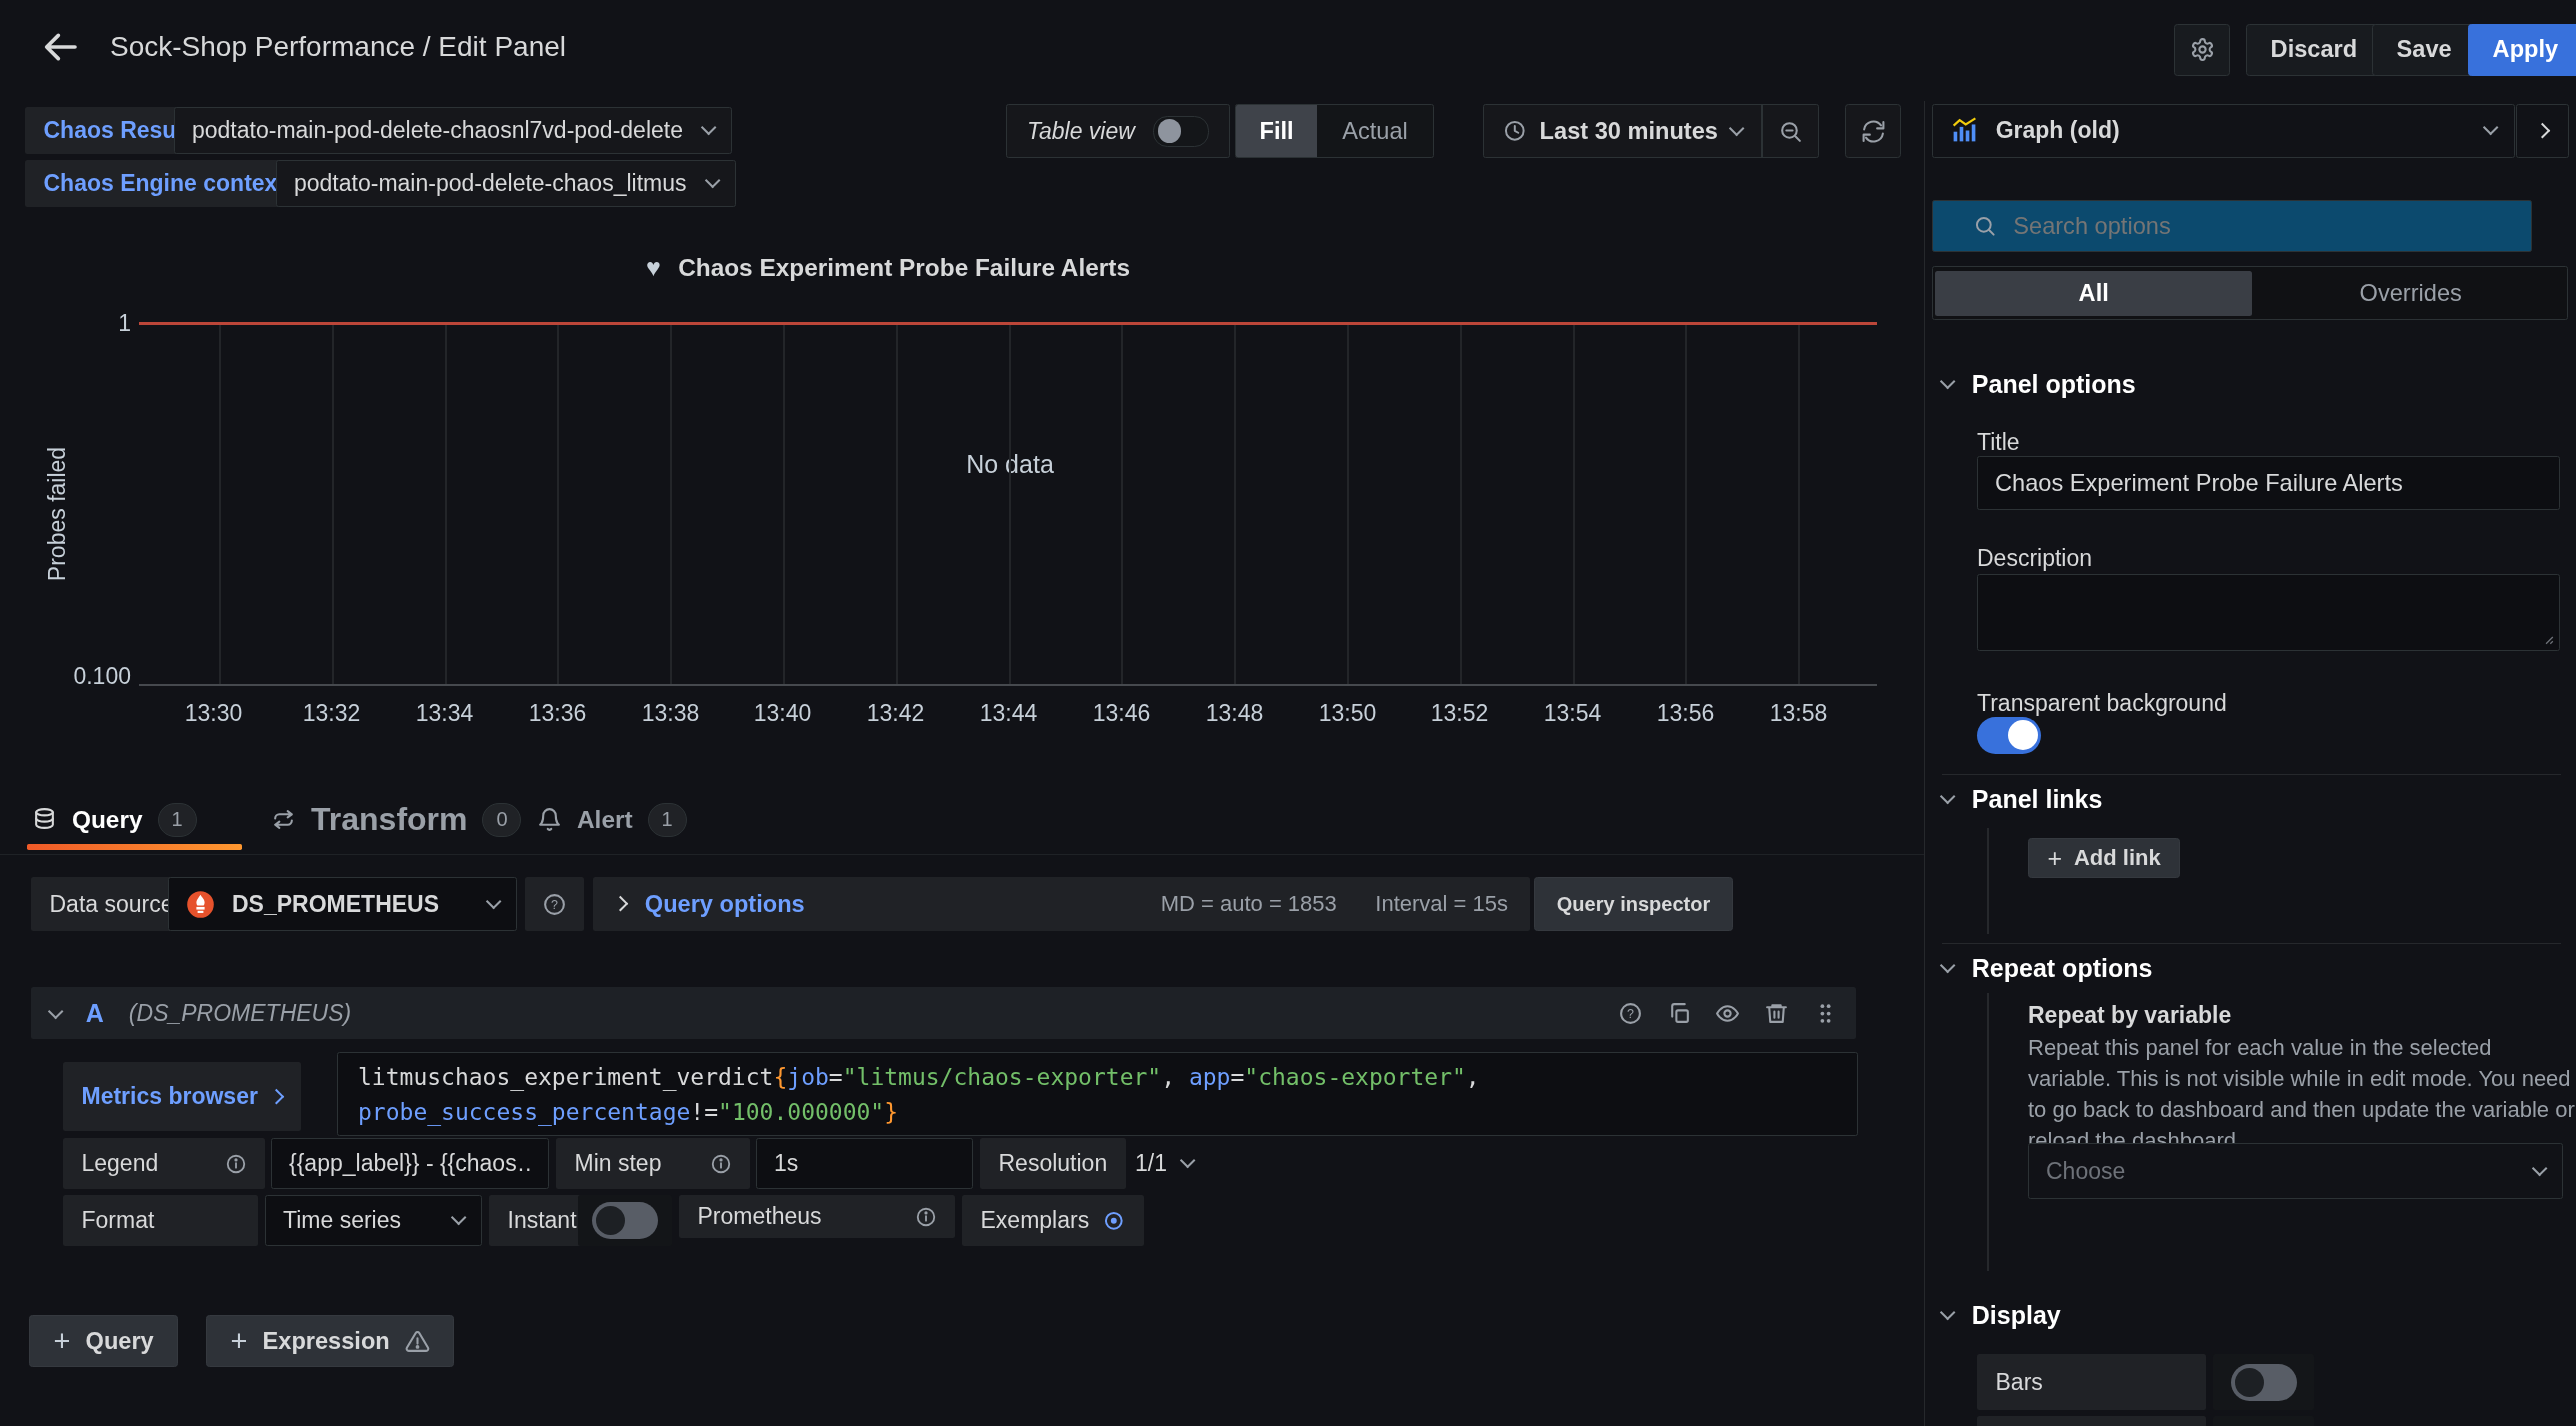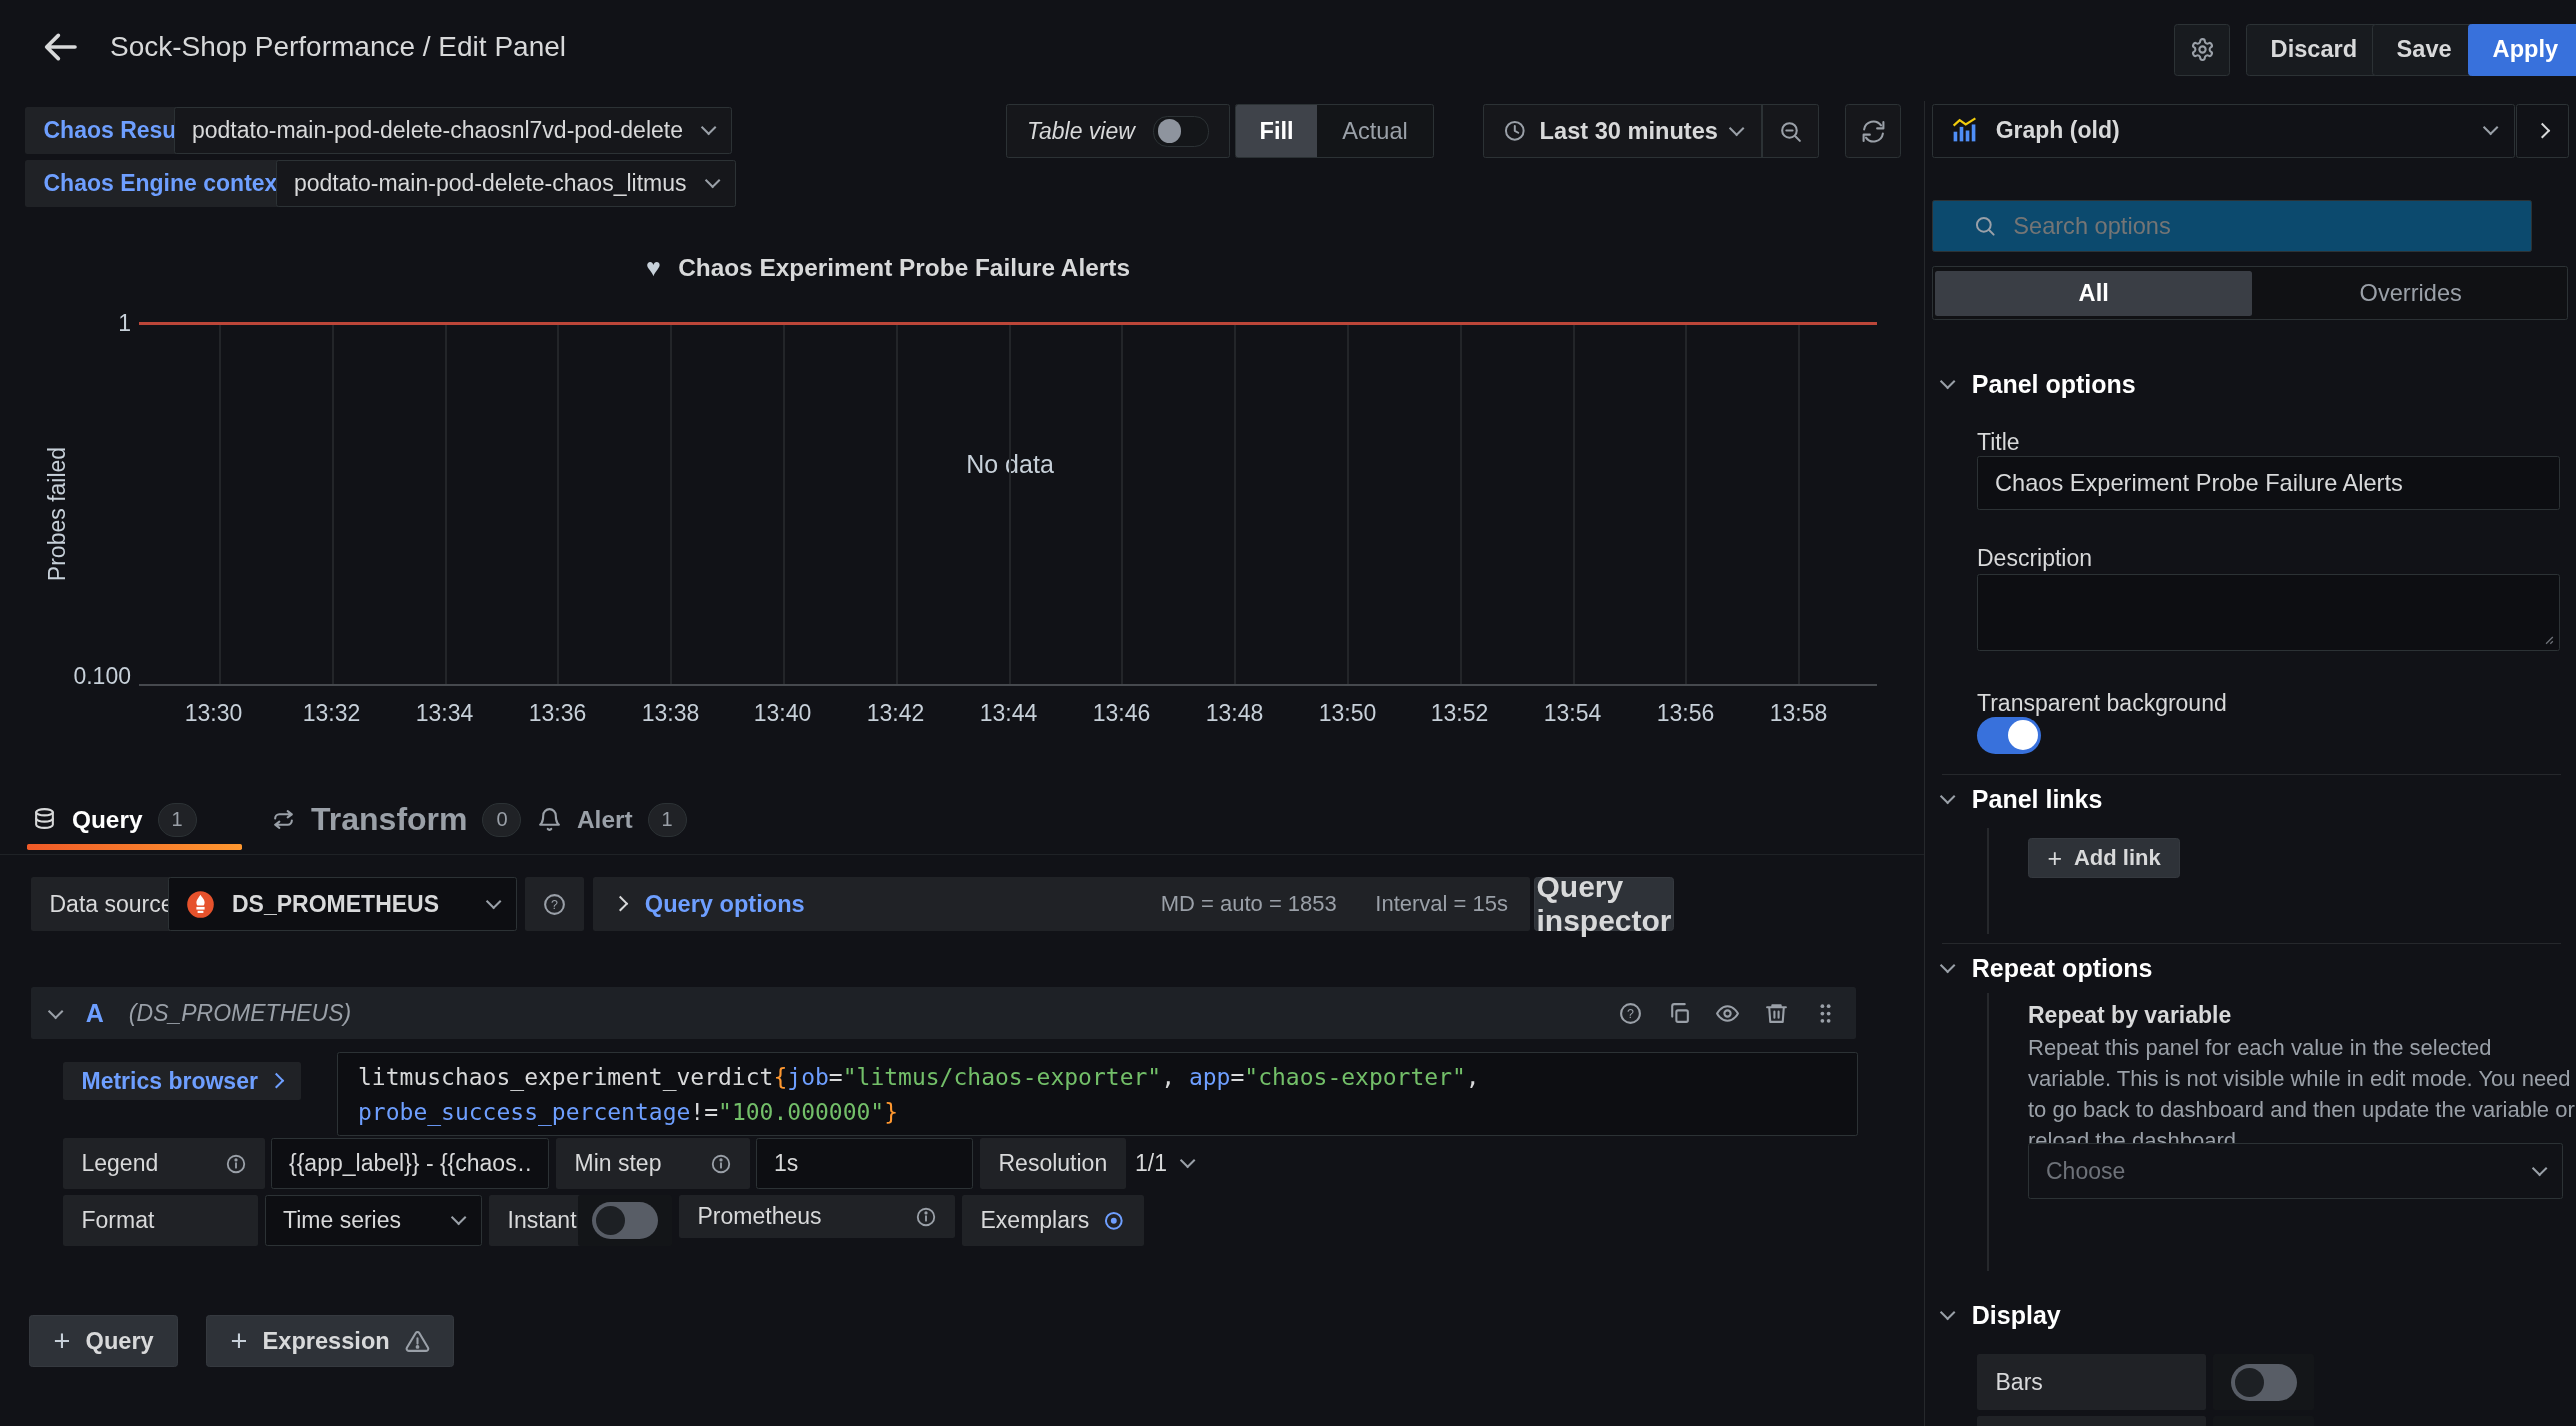--- a/index.html
+++ b/index.html
@@ -224,21 +224,21 @@
       <text x="12" y="16.5" text-anchor="middle" font-size="12" fill="#9aa0a8" stroke="none" font-family="Liberation Sans, sans-serif">?</text>
     </svg>
   </div>
   <div class="abs row" style="left:593px;top:877px;height:54px;width:937px;background:#202226;border-radius:2.5px;
        padding:0 22px;box-sizing:border-box;gap:18.5px;">
     <span class="chv r lt"></span>
     <span style="font-size:23.6px;font-weight:600;color:#6e9fff;">Query options</span>
     <span style="margin-left:auto;font-size:22px;color:#9aa0a8;">MD = auto = 1853</span>
     <span style="font-size:22px;color:#9aa0a8;margin-left:20px;">Interval = 15s</span>
   </div>
-  <div class="abs btn" style="left:1534px;top:877px;height:54px;width:140px;padding:4px;font-size:30px;">
+  <div class="abs btn" style="left:1534px;top:877px;height:54px;width:199px;padding:4px;font-size:20px;">
     <span>Query inspector</span>
   </div>
 
   <div class="abs row" style="left:31px;top:987px;width:1825px;height:52px;background:#1e2126;border-radius:2.5px;
        padding:0 18.5px;box-sizing:border-box;gap:25px;">
     <span class="chv" style="margin-top:-3.4px;"></span>
     <span style="font-size:25px;font-weight:700;color:#6e9fff;">A</span>
     <span style="font-size:23px;font-style:italic;color:#9aa0a8;">(DS_PROMETHEUS)</span>
     <div class="row" style="margin-left:auto;gap:23.6px;">
       <svg class="ic" viewBox="0 0 24 24">
@@ -260,21 +260,21 @@
         <circle cx="9" cy="5" r="1.8"></circle>
           <circle cx="15" cy="5" r="1.8"></circle>
         <circle cx="9" cy="12" r="1.8"></circle>
           <circle cx="15" cy="12" r="1.8"></circle>
         <circle cx="9" cy="19" r="1.8"></circle>
           <circle cx="15" cy="19" r="1.8"></circle>
       </svg>
     </div>
   </div>
 
-  <div class="abs chip row" style="left:63px;top:1062px;height:38px;gap:13.5px;">
+  <div class="abs chip row" style="left:63px;top:1062px;height:69px;gap:13.5px;">
     <span style="color:#6e9fff;font-weight:600;">Metrics browser</span>
     <span class="chv r" style="border-color:#6e9fff;"></span>
   </div>
   <div class="abs field code" style="left:337px;top:1052px;width:1521px;height:84px;align-items:flex-start;
        padding:6.7px 20px;display:block;"><span class="c-metric">litmuschaos_experiment_verdict</span><span class="c-brace">{</span><span class="c-label">job</span><span class="c-op">=</span><span class="c-str">"litmus/chaos-exporter"</span><span class="c-op">, </span><span class="c-label">app</span><span class="c-op">=</span><span class="c-str">"chaos-exporter"</span><span class="c-op">,
 </span><span class="c-label">probe_success_percentage</span><span class="c-op">!=</span><span class="c-str">"100.000000"</span><span class="c-brace">}</span></div>
 
   <div class="abs chip" style="left:63px;top:1138px;height:51px;width:202px;justify-content:space-between;">
     <span>Legend</span>
     <svg class="ic" style="width:22px;height:22px;" viewBox="0 0 24 24">

